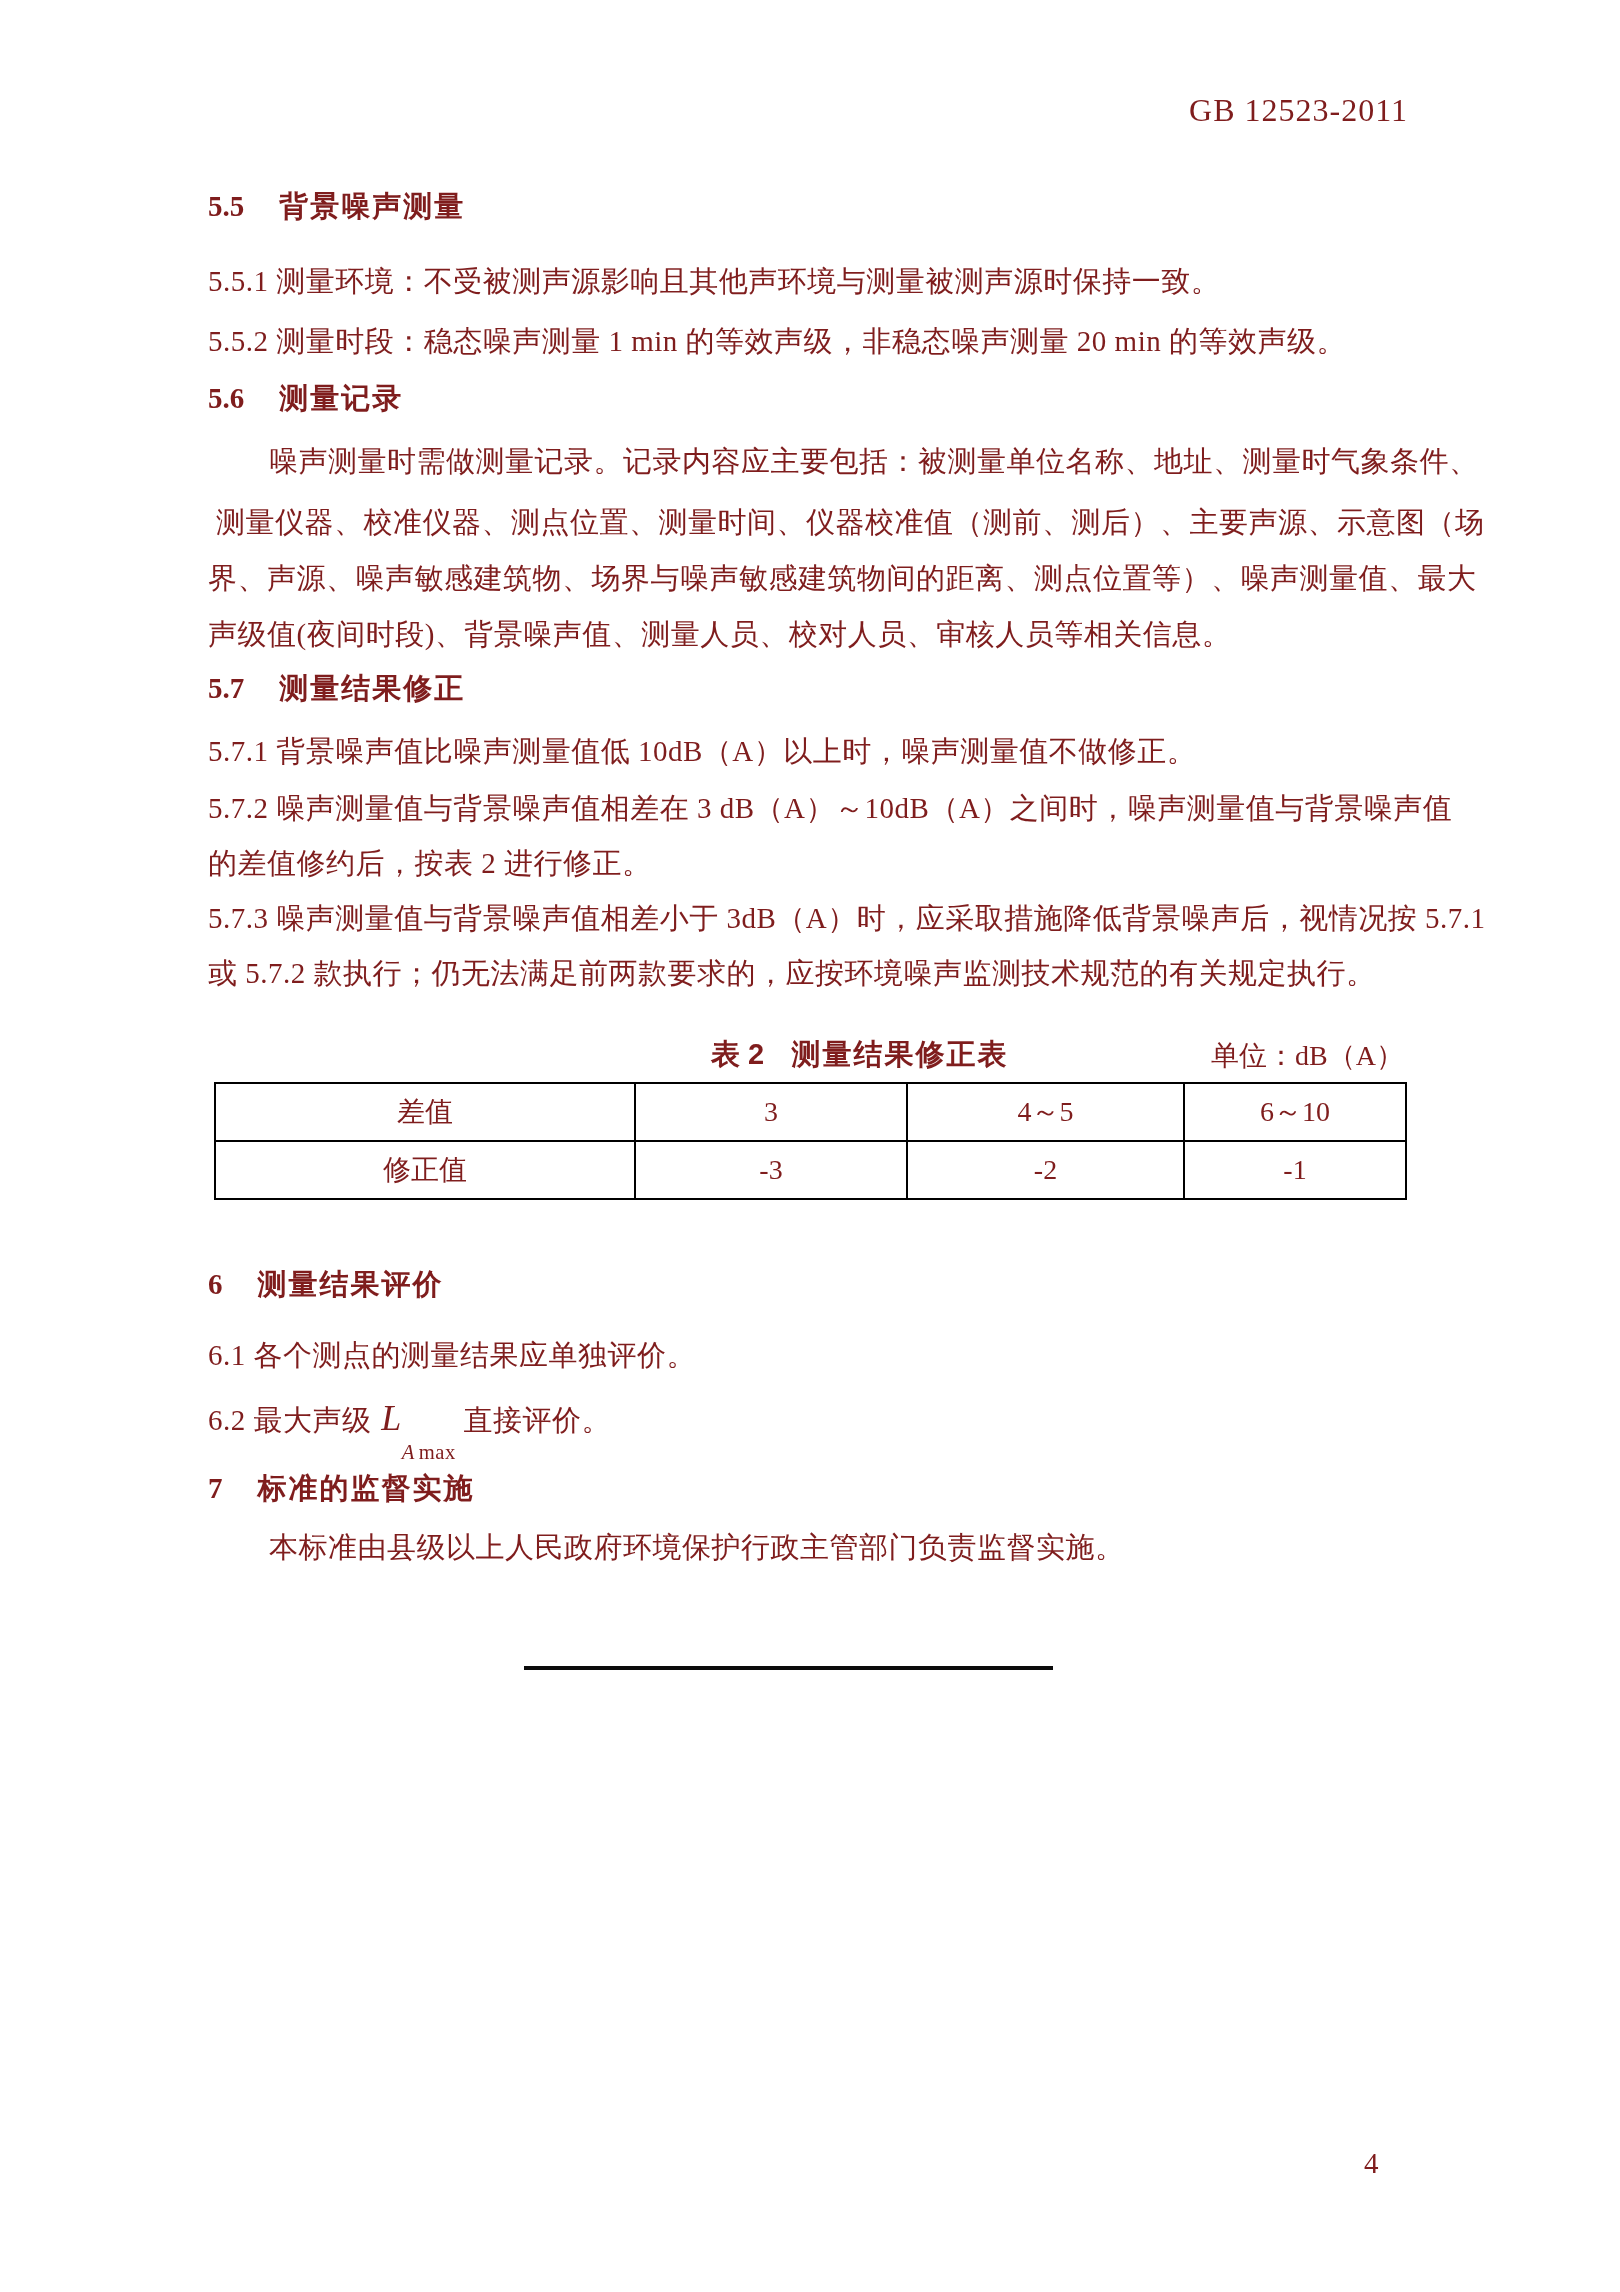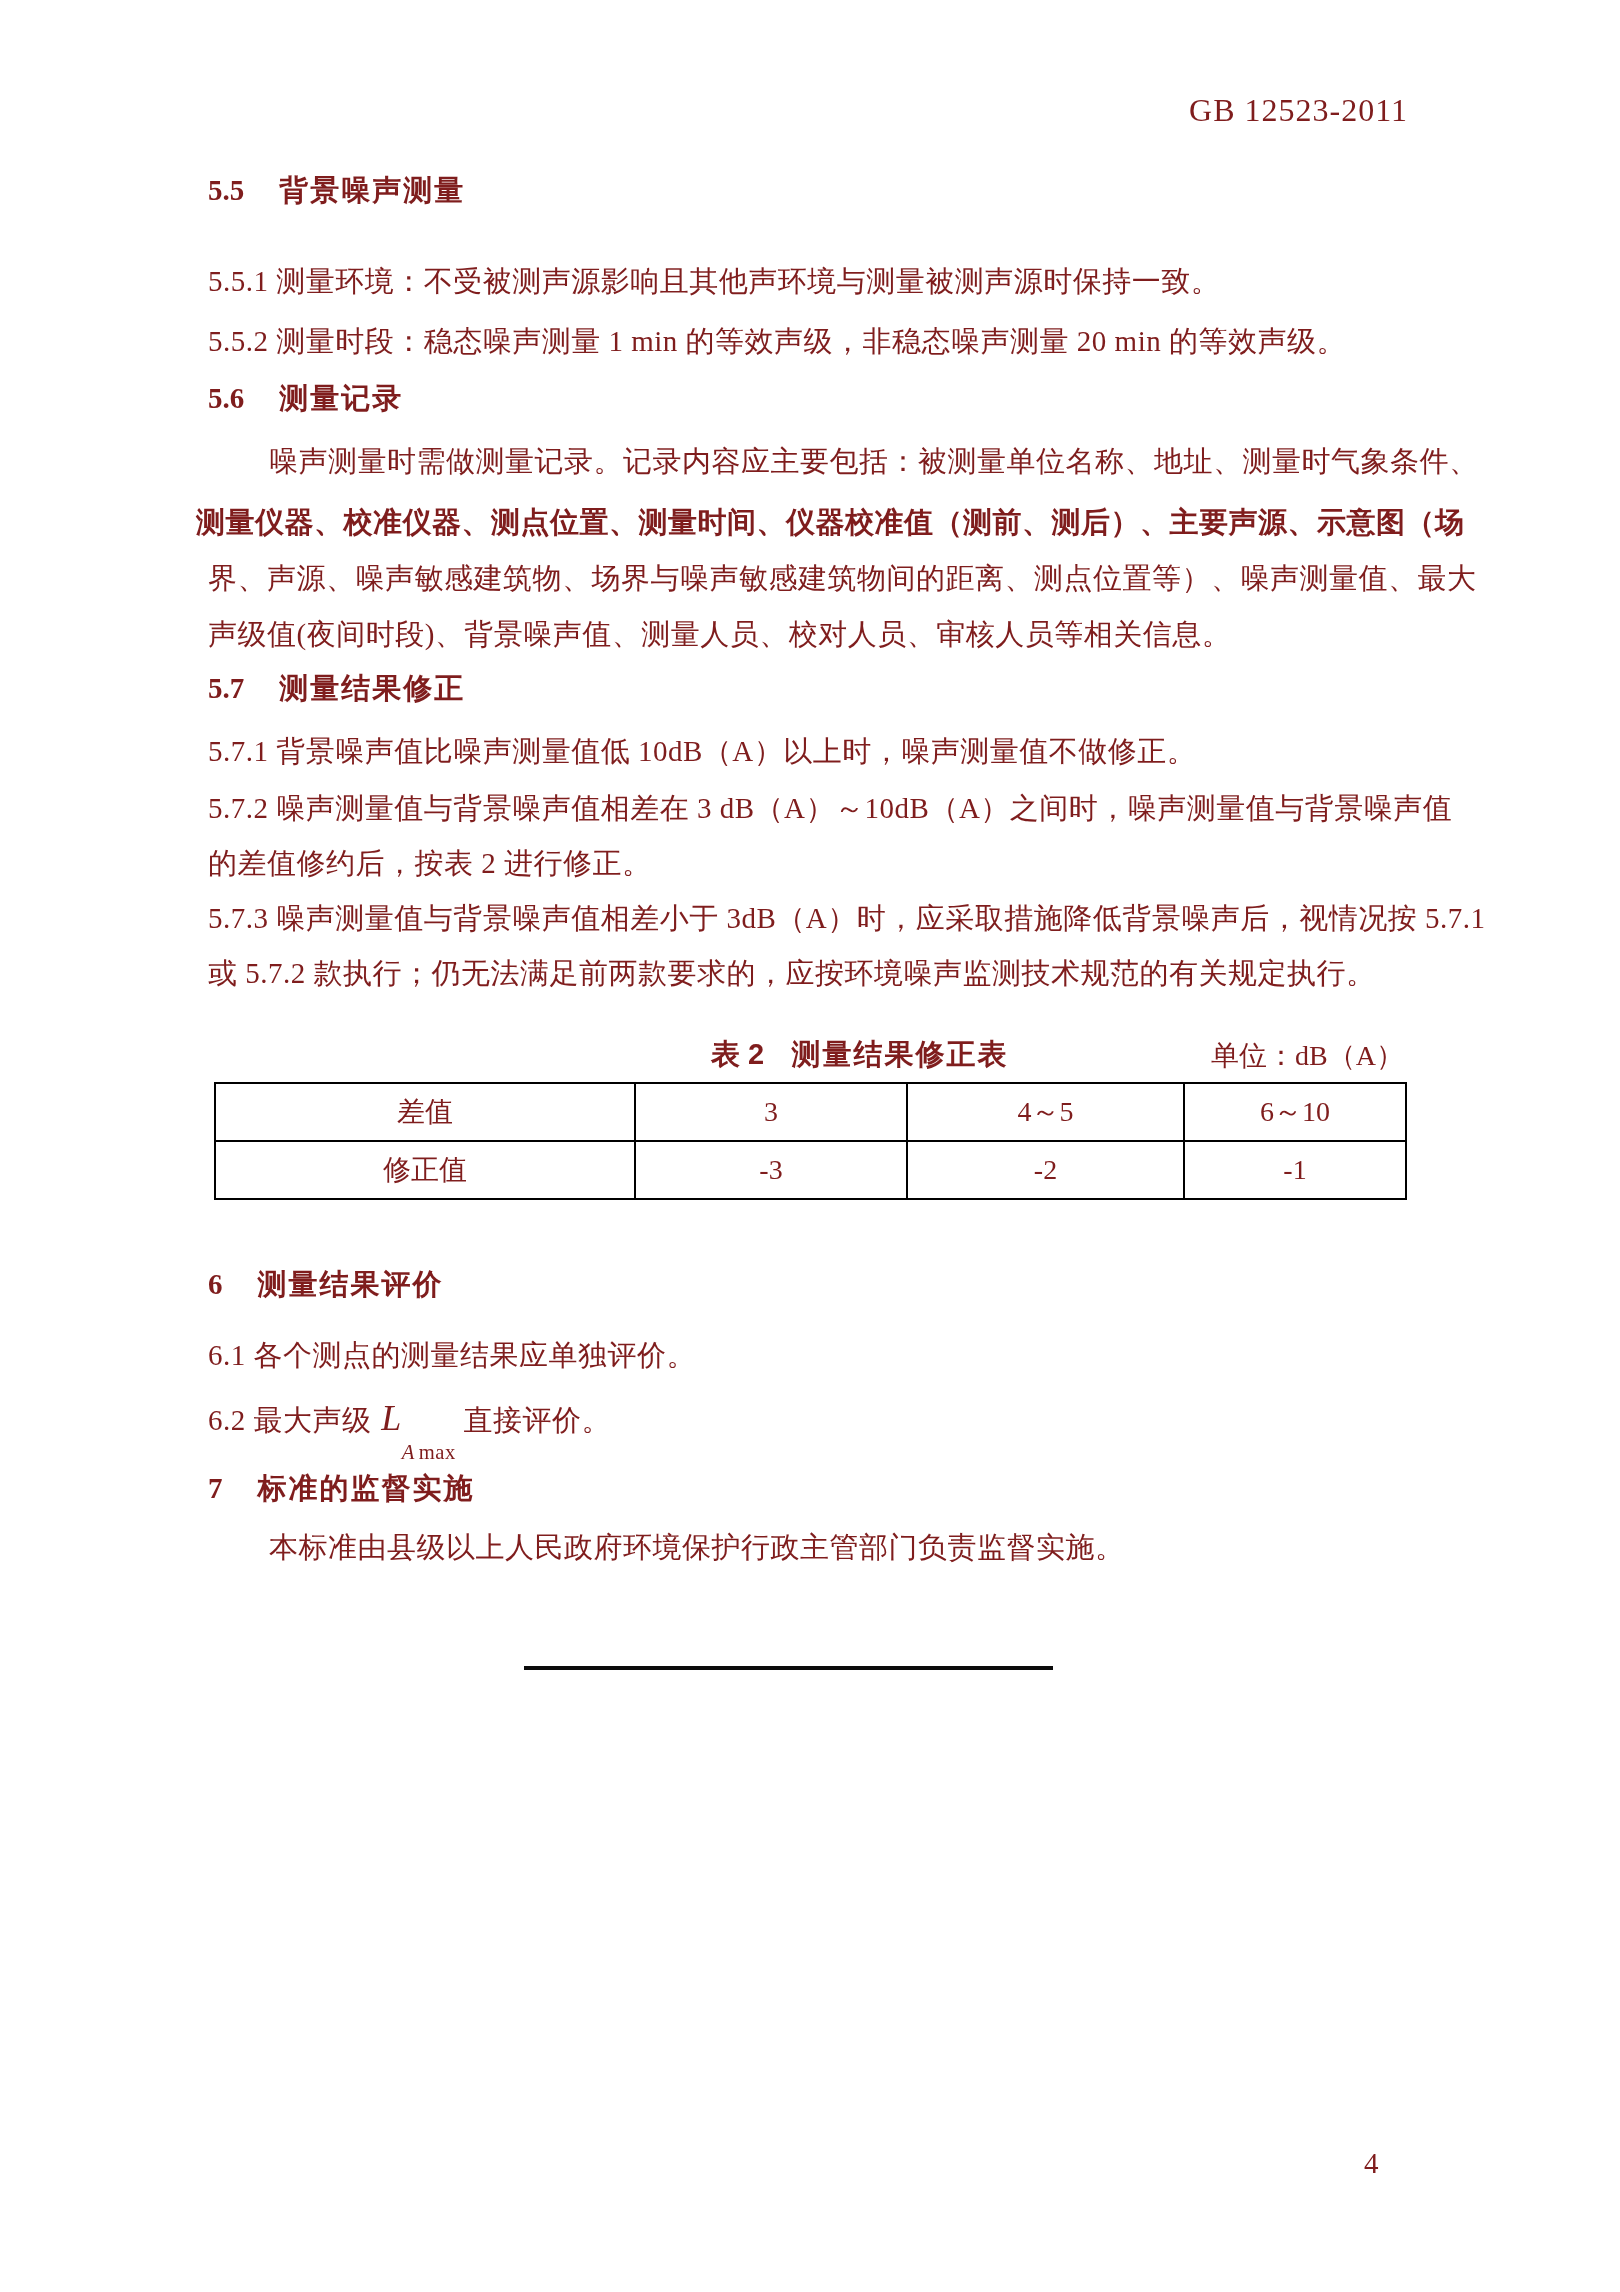--- a/index.html
+++ b/index.html
@@ -17,26 +17,26 @@
     top:92px;right:212px;
     font-size:32px;letter-spacing:1px;
   }
   .heading{font-size:29px;line-height:1;}
   .heading .num{font-family:"Liberation Serif",serif;font-weight:bold;}
   .heading .label{
     font-family:"Liberation Sans","DejaVu Sans",sans-serif;
     font-weight:bold;margin-left:35px;letter-spacing:2px;
   }
   .bodyline{font-size:29px;line-height:1.25;letter-spacing:0.5px;}
-  .h55{top:176px;left:208px;}
+  .h55{top:192px;left:208px;}
   .l551{top:263px;left:208px;text-align:center;}
   .l552{top:323px;left:208px;}
   .h56{top:384px;left:208px;}
   .p56a{top:443px;left:269px;}
-  .p56b{top:504px;left:196px;font-weight:bold;}
+  .p56b{top:504px;left:216px;}
   .p56c{top:560px;left:208px;}
   .p56d{top:616px;left:208px;}
   .h57{top:674px;left:208px;}
   .l571{top:733px;left:208px;}
   .l572a{top:790px;left:208px;}
   .l572b{top:845px;left:208px;}
   .l573a{top:900px;left:208px;}
   .l573b{top:955px;left:208px;}
   .tcaption{
     top:1035px;left:711px;

